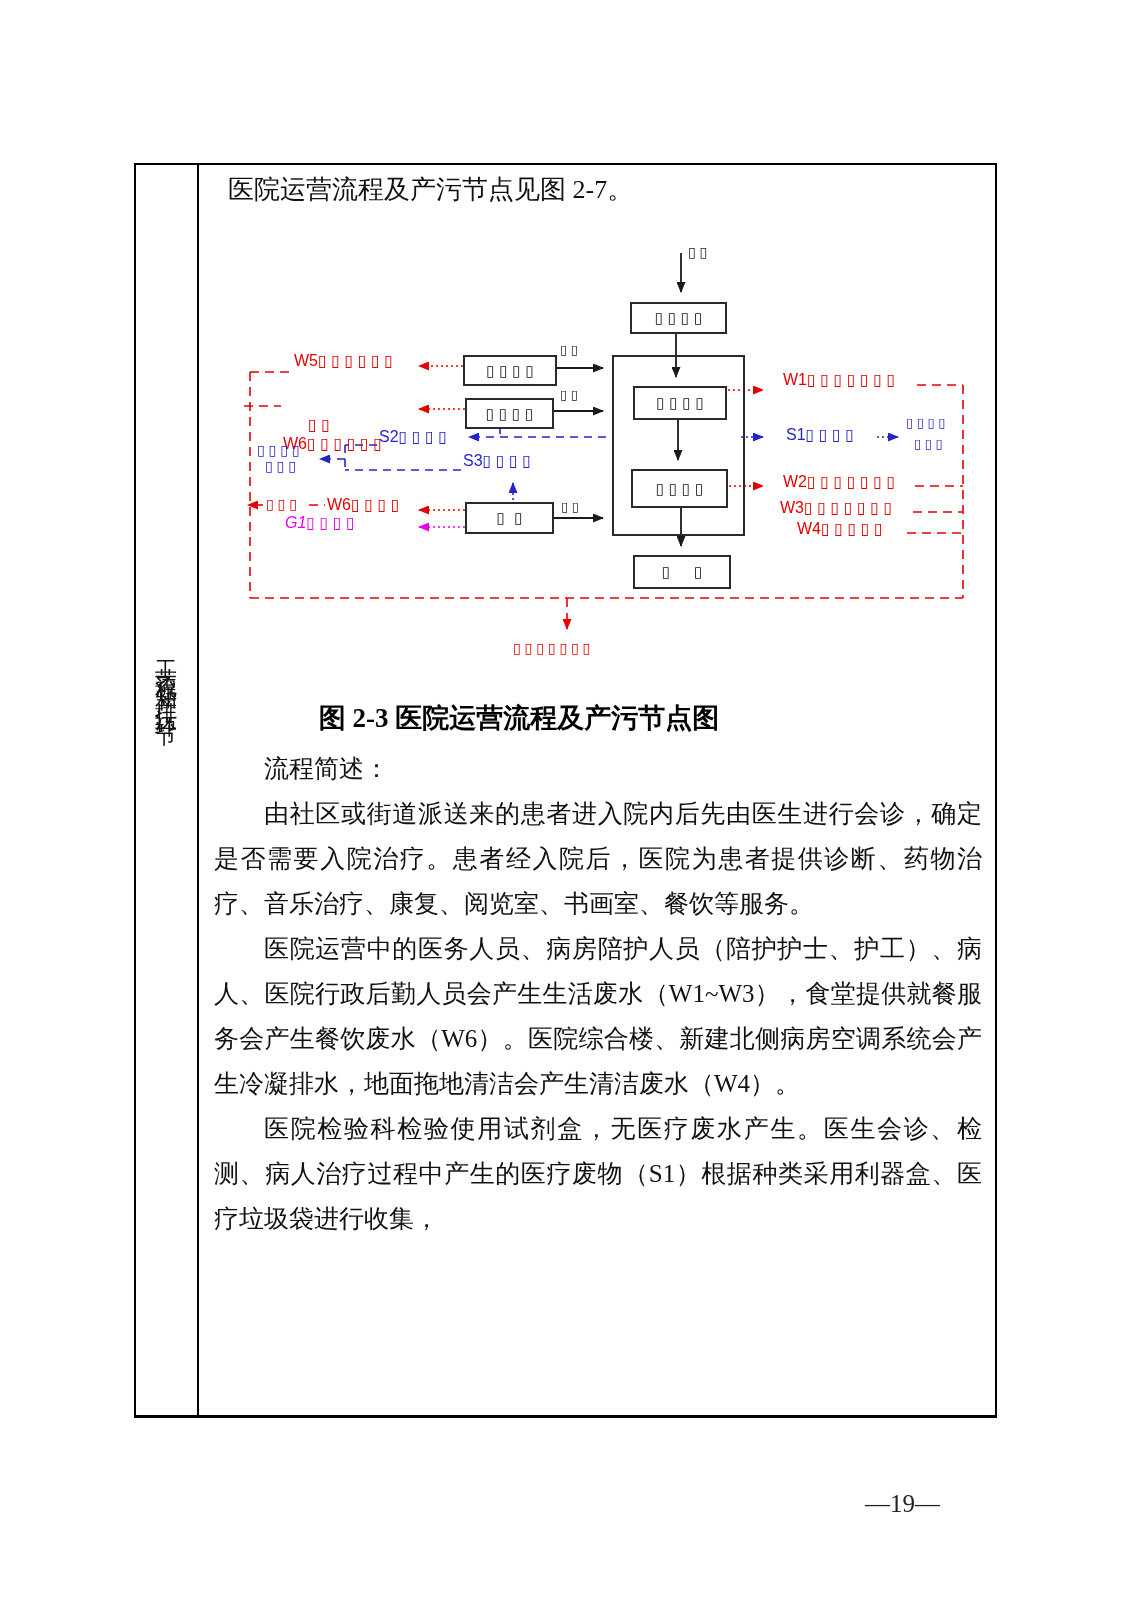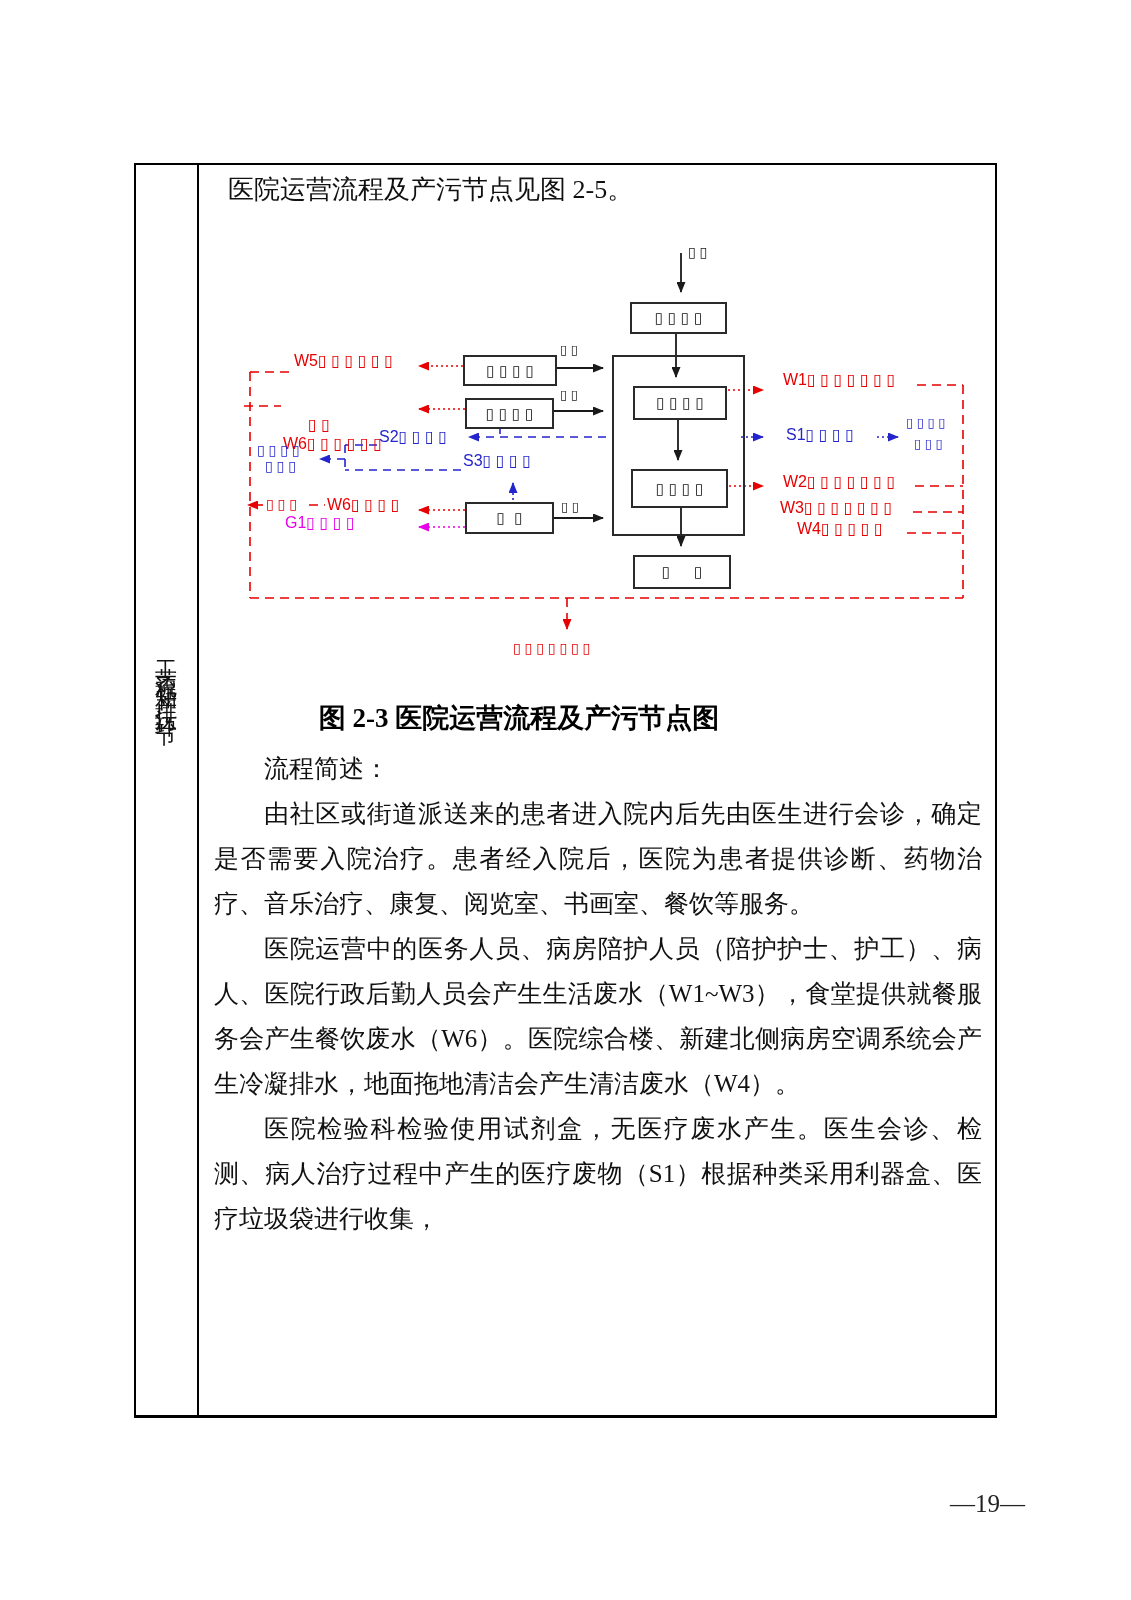--- a/index.html
+++ b/index.html
@@ -9,21 +9,21 @@
                border:2px solid #000;border-bottom-width:3px;background:transparent;}
   .cell-divider{position:absolute;left:197px;top:163px;height:1252px;width:0;border-left:2px solid #000;}
   .sidebar-label{position:absolute;left:151px;top:643px;writing-mode:vertical-rl;text-orientation:upright;
                  font-size:22px;letter-spacing:7px;color:#111;}
   .intro{position:absolute;left:228px;top:172px;font-size:26px;color:#111;}
   .caption{position:absolute;left:199px;top:700px;width:640px;text-align:center;
            font-weight:bold;font-size:27px;color:#000;}
   .body-text{position:absolute;left:214px;top:746px;width:768px;font-size:25px;line-height:45px;
              text-align:justify;color:#111;}
   .body-text p{margin:0;text-indent:2em;}
-  .pageno{position:absolute;left:865px;top:1490px;width:160px;text-align:right;font-size:25px;color:#222;}
+  .pageno{position:absolute;left:865px;top:1490px;width:160px;text-align:left;font-size:25px;color:#222;}
 
   
   .fc-lines{position:absolute;left:0;top:0;pointer-events:none;}
   .fc-box{position:absolute;border:2px solid #2a2a2a;background:#fff;display:flex;align-items:center;
           justify-content:center;font-size:15px;color:#111;white-space:pre;
           font-family:"DejaVu Sans","Liberation Sans",sans-serif;}
   .fc-frame{position:absolute;border:2px solid #2a2a2a;background:transparent;}
   .lbl{position:absolute;font-family:"Liberation Sans","DejaVu Sans",sans-serif;font-size:16px;
        white-space:pre;line-height:1.1;}
   .red{color:#e60000}
@@ -104,21 +104,21 @@
       <line x1="345" y1="445" x2="345" y2="470"></line>
       <line x1="461" y1="470" x2="345" y2="470"></line>
       <line x1="345" y1="459" x2="320" y2="459" marker-end="url(#abl)"></line>
     </g>
   </svg>
 
   <div class="table-frame"></div>
   <div class="cell-divider"></div>
   <div class="sidebar-label">工艺流程和产排污环节</div>
 
-  <div class="intro">医院运营流程及产污节点见图 2-5。</div>
+  <div class="intro">医院运营流程及产污节点见图 2-7。</div>
 
   <div class="fc-frame" style="left:612px;top:355px;width:129px;height:177px;"></div>
 
   <div class="fc-box" style="left:630px;top:302px;width:93px;height:28px;">▯ ▯ ▯ ▯</div>
   <div class="fc-box" style="left:633px;top:386px;width:90px;height:30px;">▯ ▯ ▯ ▯</div>
   <div class="fc-box" style="left:631px;top:469px;width:93px;height:35px;">▯ ▯ ▯ ▯</div>
   <div class="fc-box" style="left:633px;top:555px;width:94px;height:30px;">▯     ▯</div>
   <div class="fc-box" style="left:463px;top:355px;width:90px;height:27px;">▯ ▯ ▯ ▯</div>
   <div class="fc-box" style="left:465px;top:398px;width:85px;height:27px;">▯ ▯ ▯ ▯</div>
   <div class="fc-box" style="left:465px;top:502px;width:85px;height:28px;">▯  ▯</div>
@@ -130,21 +130,21 @@
 
   <div class="lbl red" style="left:294px;top:352px;">W5▯ ▯ ▯ ▯ ▯ ▯</div>
   <div class="lbl red" style="left:283px;top:395px;margin-top:40px;">W6▯ ▯ ▯ ▯ ▯ ▯</div>
   <div class="lbl red" style="left:308px;top:416px;">▯ ▯</div>
   <div class="lbl blue" style="left:379px;top:428px;text-align:right;">S2▯ ▯ ▯ ▯</div>
   <div class="lbl blue sm" style="left:257px;top:443px;">▯ ▯ ▯ ▯</div>
   <div class="lbl blue sm" style="left:265px;top:459px;">▯ ▯ ▯</div>
   <div class="lbl blue" style="left:463px;top:452px;">S3▯ ▯ ▯ ▯</div>
   <div class="lbl red sm" style="left:266px;top:497px;">▯ ▯ ▯</div>
   <div class="lbl red" style="left:327px;top:496px;">W6▯ ▯ ▯ ▯</div>
-  <div class="lbl mag" style="left:285px;top:514px;">G1▯ ▯ ▯ ▯</div>
+  <div class="lbl mag" style="left:285px;top:514px;font-style:italic;">G1▯ ▯ ▯ ▯</div>
 
   <div class="lbl red" style="left:783px;top:371px;">W1▯ ▯ ▯ ▯ ▯ ▯ ▯</div>
   <div class="lbl blue" style="left:786px;top:426px;">S1▯ ▯ ▯ ▯</div>
   <div class="lbl blue xs" style="left:906px;top:416px;">▯ ▯ ▯ ▯</div>
   <div class="lbl blue xs" style="left:914px;top:437px;">▯ ▯ ▯</div>
   <div class="lbl red" style="left:783px;top:473px;">W2▯ ▯ ▯ ▯ ▯ ▯ ▯</div>
   <div class="lbl red" style="left:780px;top:499px;">W3▯ ▯ ▯ ▯ ▯ ▯ ▯</div>
   <div class="lbl red" style="left:797px;top:520px;text-align:right;">W4▯ ▯ ▯ ▯ ▯</div>
 
   <div class="lbl red sm" style="left:513px;top:641px;">▯ ▯ ▯ ▯ ▯ ▯ ▯</div>

